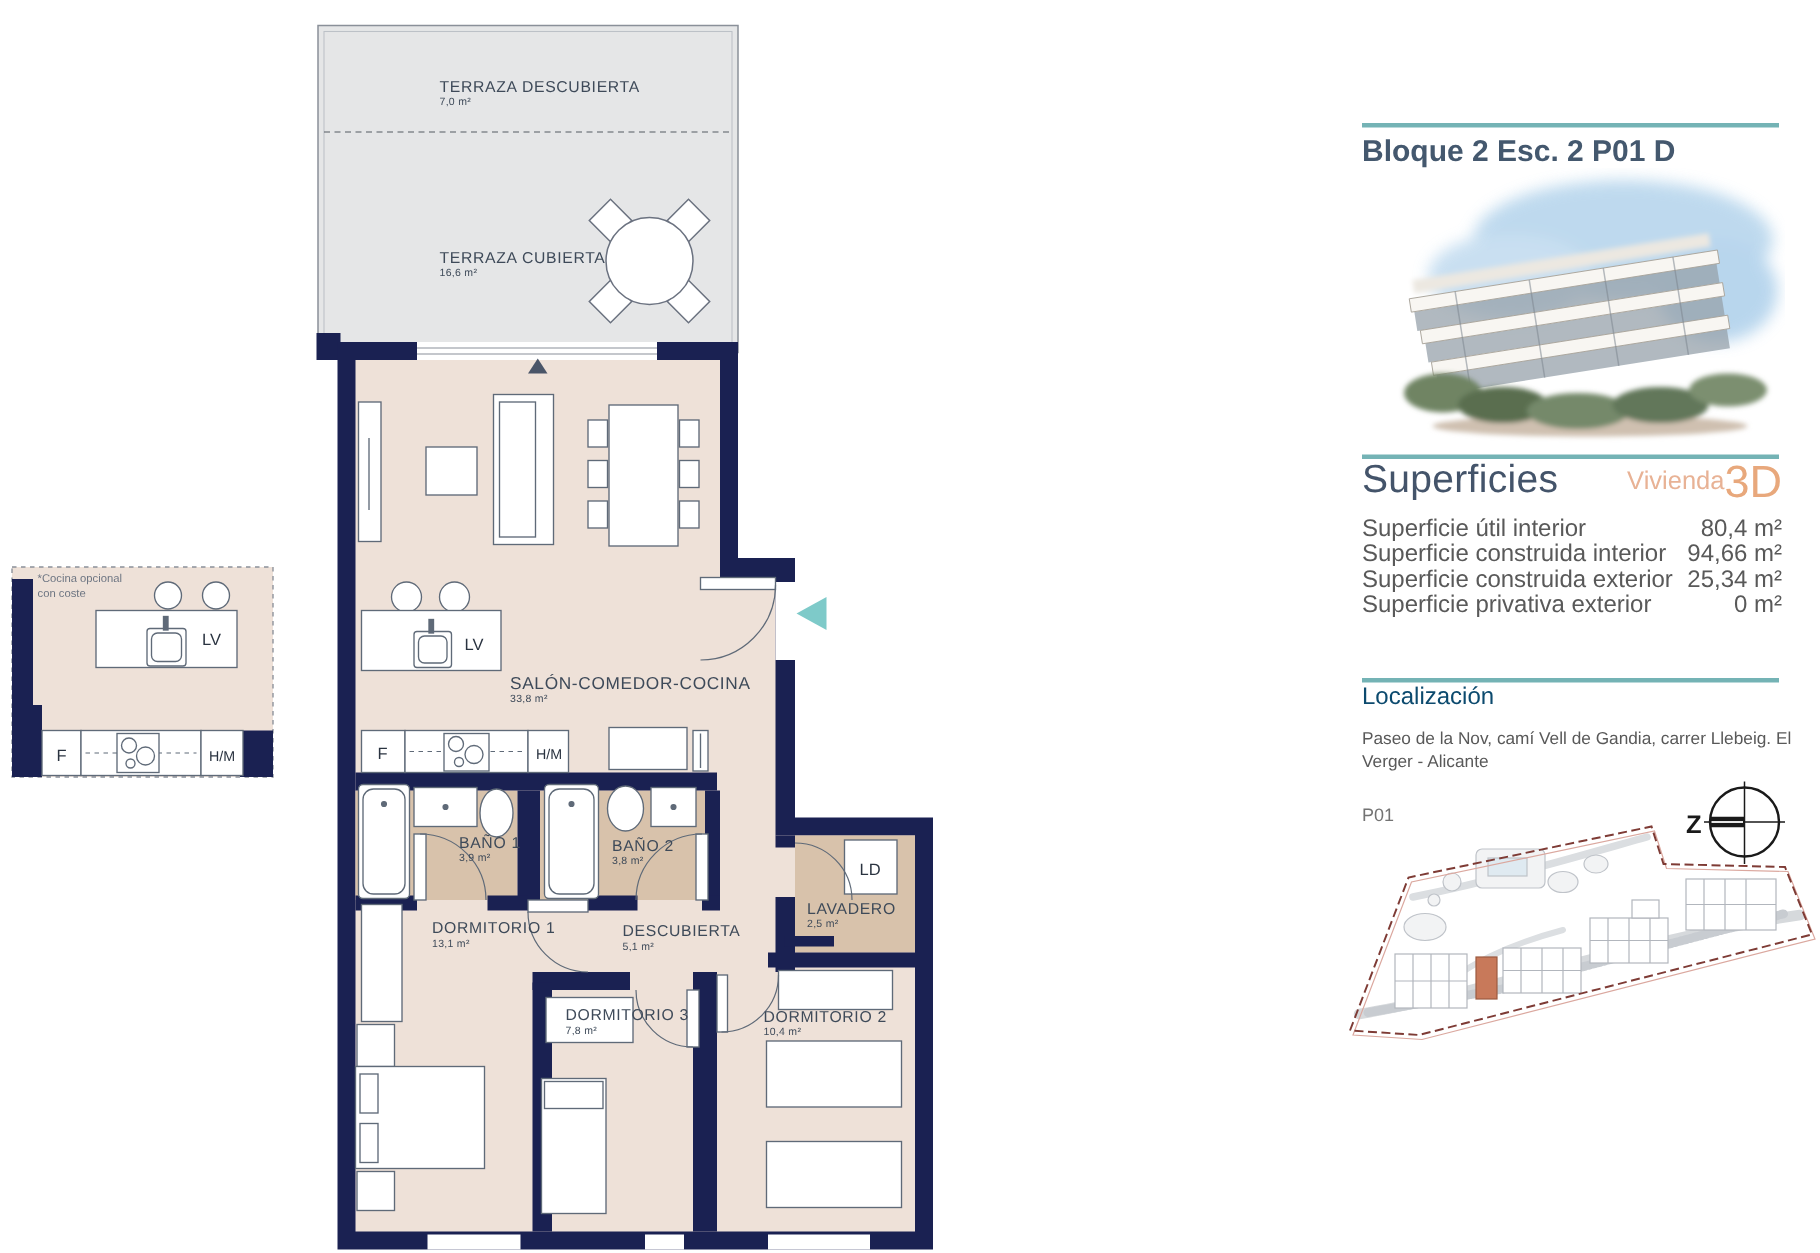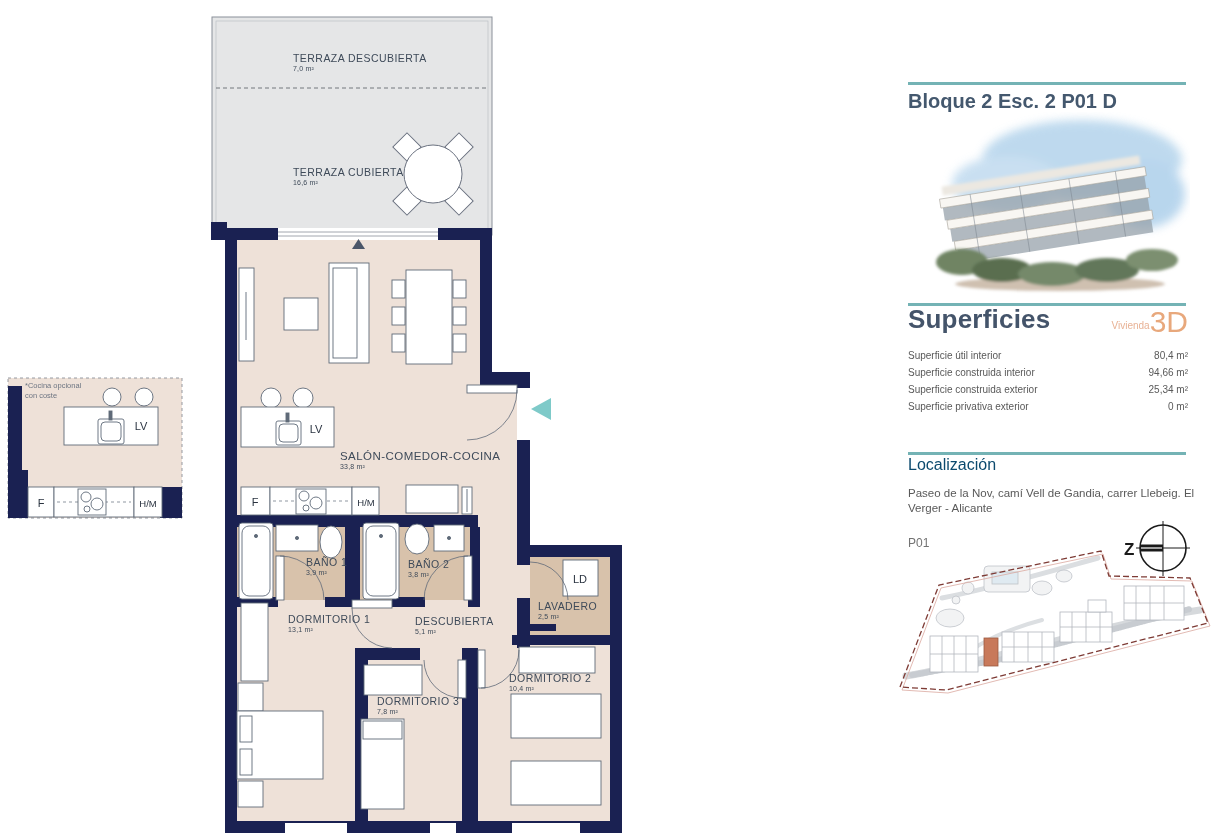--- a/index.html
+++ b/index.html
@@ -9,25 +9,25 @@
   
   .rl{position:absolute;font-size:10.5px;color:#3e4a59;letter-spacing:.45px;line-height:1.05;
       pointer-events:none;white-space:nowrap;}
   .rl .area{display:block;font-size:7px;letter-spacing:.2px;margin-top:1px;}
   .rl.big{font-size:11.5px;}
   .note{position:absolute;font-size:7.5px;color:#6d7582;line-height:1.3;pointer-events:none;}
   
   .rule{position:absolute;height:3px;background:#74b3b5;width:278px;left:908px;}
   .title{position:absolute;left:908px;top:90px;width:290px;font-size:20px;font-weight:bold;color:#44586e;}
   .suph{position:absolute;left:908px;top:304px;width:280px;display:flex;align-items:flex-end;}
-  .suph .h1{font-size:26px;font-weight:bold;color:#44546a;letter-spacing:.2px;}
-  .suph .viv{margin-left:auto;font-size:10px;color:#e8b295;margin-bottom:4px;}
+  .suph .h1{font-size:26px;font-weight:normal;color:#44546a;letter-spacing:.2px;}
+  .suph .viv{margin-left:auto;font-size:17px;color:#e8b295;margin-bottom:4px;}
   .suph .d3{font-size:30px;color:#e8a87c;line-height:.9;}
   .suptable{position:absolute;left:908px;top:344px;width:280px;}
-  .suprow{display:flex;justify-content:space-between;font-size:10px;color:#595959;height:17px;align-items:flex-end;}
+  .suprow{display:flex;justify-content:space-between;font-size:16px;color:#595959;height:17px;align-items:center;}
   .loch{position:absolute;left:908px;top:456px;font-size:16px;font-weight:normal;color:#0c4a6e;}
   .addr{position:absolute;left:908px;top:486px;width:290px;font-size:11.5px;color:#595959;line-height:1.3;}
   .p01{position:absolute;left:908px;top:536px;font-size:12px;color:#737373;}
   .abs{position:absolute;}
 </style>
 </head>
 <body>
 
 <div class="stage">
 
@@ -236,21 +236,21 @@
   </div>
   <div class="rl" style="left:415px;top:616px">
     <span>DESCUBIERTA</span><span class="area">5,1 m²</span>
   </div>
   <div class="rl" style="left:538px;top:601px">
     <span>LAVADERO</span><span class="area">2,5 m²</span>
   </div>
   <div class="rl" style="left:509px;top:673px">
     <span>DORMITORIO 2</span><span class="area">10,4 m²</span>
   </div>
-  <div class="rl" style="left:377px;top:696px">
+  <div class="rl" style="left:377px;top:672px">
     <span>DORMITORIO 3</span><span class="area">7,8 m²</span>
   </div>
   <div class="note" style="left:25px;top:381px">
     <span>*Cocina opcional</span><br>
     <span>con coste</span>
   </div>
 
   <div class="rule" style="top:82px"></div>
   <div class="title">Bloque 2 Esc. 2 P01 D</div>
 

